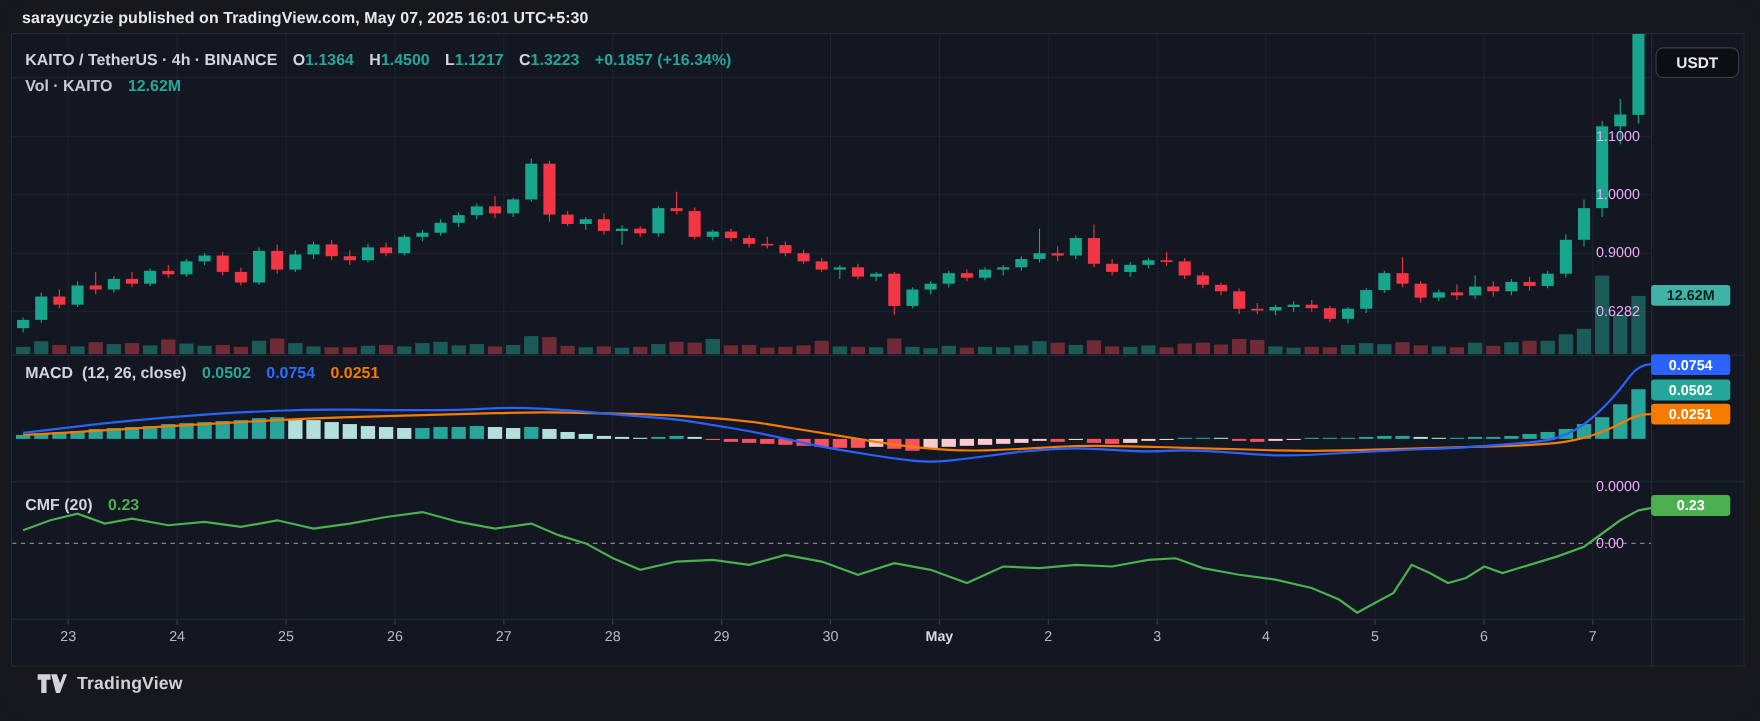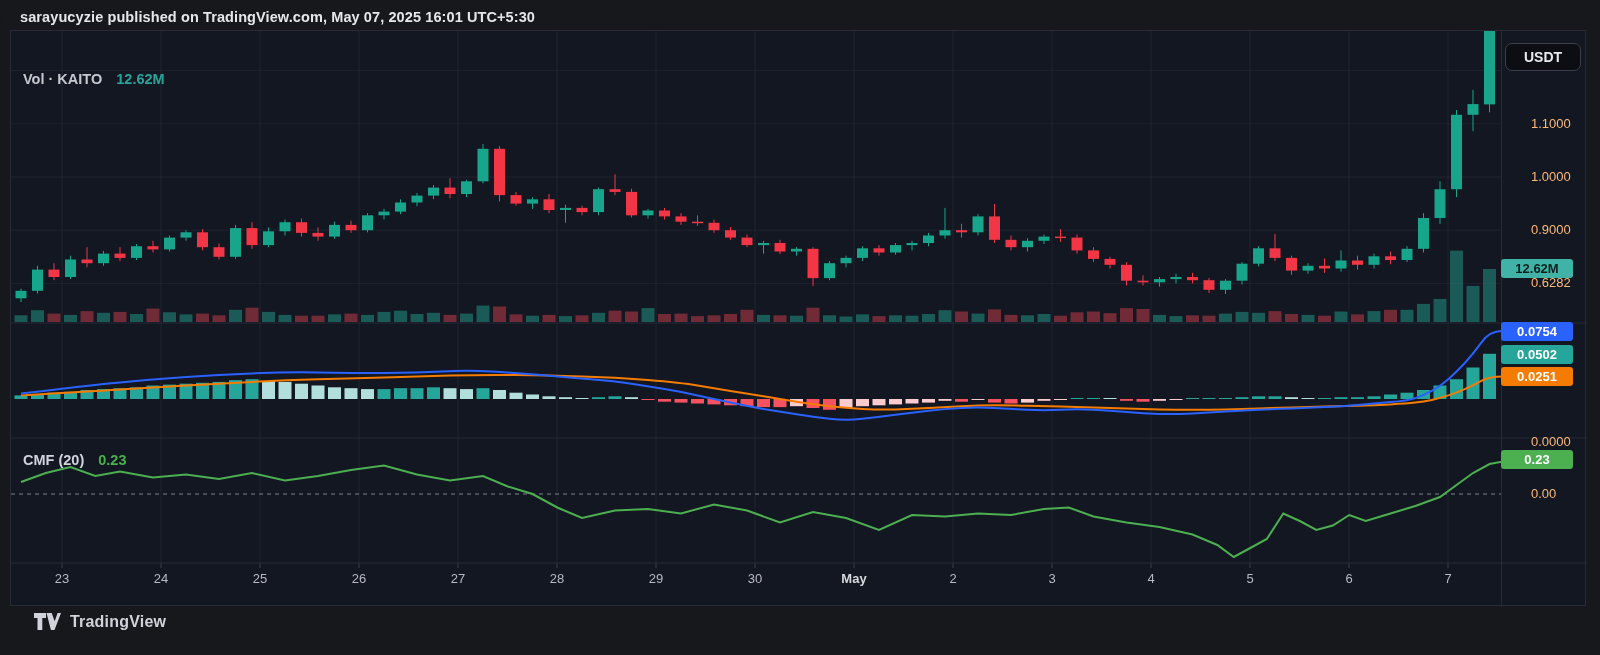--- a/index.html
+++ b/index.html
@@ -12,22 +12,22 @@
     background:#131722;border:1px solid #262b36;}
   .plot-area{position:absolute;left:0;top:0;width:1576px;height:576px;}
   .legend{position:absolute;left:12px;font-size:14.5px;font-weight:600;color:#d6d9de;white-space:nowrap;z-index:5;}
   .legend .dim{color:#d1d4dc;}
   .legend .val-teal{color:#26a69a;}
   .legend .val-blue{color:#2f6bff;}
   .legend .val-orange{color:#f57c00;}
   .legend .val-green{color:#4caf50;}
   .legend span{margin-right:4px;}
   .legend .grp{margin-right:10px;}
-  .axis-label{position:absolute;left:1520px;width:70px;height:18px;line-height:18px;
-    font-size:13px;color:#fdba74;z-index:4;}
+  .axis-label{position:absolute;left:1440px;width:70px;height:18px;line-height:18px;
+    font-size:13px;color:#f0abfc;z-index:4;}
   .badge{position:absolute;left:1490px;width:72px;height:19px;line-height:19px;border-radius:3px;
     font-size:13px;font-weight:700;color:#fff;text-align:center;z-index:6;}
   .currency-btn{position:absolute;left:1494px;top:12px;width:76px;height:28px;line-height:26px;
     background:#0c0e14;border:1px solid #3a3e4a;border-radius:7px;color:#e8e9ed;
     font-size:14px;font-weight:700;text-align:center;z-index:6;cursor:pointer;}
   .time-axis{position:absolute;left:0;top:532px;width:1576px;height:44px;z-index:4;}
   .time-label{position:absolute;top:8px;transform:translateX(-50%);font-size:13px;color:#b7bac3;}
   .time-label.major{font-weight:700;color:#d6d9de;}
   .footer{position:absolute;left:34px;top:612px;display:flex;align-items:center;gap:9px;z-index:3;}
   .footer .brand-text{color:#d0d3d9;font-size:16px;font-weight:700;letter-spacing:.2px;}
@@ -460,26 +460,41 @@
           <g clip-path="url(#cpCmf)">
             <polyline points="10,451 34.8,442 59.5,436 84.3,445 109,440.5 142,446.5 175,443.5 208,448 241,442 274,449.5 307,445 340,439 373,434.5 406,443.5 439,449.5 472,445 496.8,455.5 521.5,463 546.3,476.5 571,487 604,479.5 637,478 670,482.5 703,473.5 736,479.5 769,491.5 802,481 835,487 868,499 901,484 934,485.5 967,482.5 1000,484 1033,478 1057.8,476.5 1082.5,485.5 1115.5,491.5 1148.5,496 1181.5,503.5 1206.3,514 1222.8,526 1239.3,517 1255.8,508 1272.3,482.5 1288.8,490 1305.3,499 1321.8,494.5 1338.3,484 1354.8,490 1379.5,482.5 1404.3,475 1429,466 1445.5,454 1462,442 1478.5,433 1503.3,428.5" fill="none" stroke="#4caf50" stroke-width="2"></polyline>
           </g>
           <line x1="0" y1="292" x2="1576" y2="292" stroke="#262b38" stroke-width="1"></line>
           <line x1="0" y1="407" x2="1576" y2="407" stroke="#262b38" stroke-width="1"></line>
           <line x1="0" y1="532" x2="1576" y2="532" stroke="#262b38" stroke-width="1"></line>
           <line x1="1490.5" y1="0" x2="1490.5" y2="576" stroke="#262b38" stroke-width="1"></line>
         </svg>
     </div>
 
+    <div class="legend" style="top:16px;">
+      <span class="dim grp">KAITO / TetherUS · 4h · BINANCE</span>
+      <span class="dim" style="margin-right:0;">O</span><span class="val-teal grp">1.1364</span>
+      <span class="dim" style="margin-right:0;">H</span><span class="val-teal grp">1.4500</span>
+      <span class="dim" style="margin-right:0;">L</span><span class="val-teal grp">1.1217</span>
+      <span class="dim" style="margin-right:0;">C</span><span class="val-teal grp">1.3223</span>
+      <span class="val-teal">+0.1857 (+16.34%)</span>
+    </div>
 
     <div class="legend" style="top:40px;">
       <span class="dim grp" style="color:#c5c8cf;">Vol · KAITO</span>
       <span class="val-teal">12.62M</span>
     </div>
 
+    <div class="legend" style="top:301px;">
+      <span class="dim">MACD</span>
+      <span class="dim grp">(12, 26, close)</span>
+      <span class="val-teal grp">0.0502</span>
+      <span class="val-blue grp">0.0754</span>
+      <span class="val-orange">0.0251</span>
+    </div>
 
     <div class="legend" style="top:421px;">
       <span class="dim grp">CMF (20)</span>
       <span class="val-green">0.23</span>
     </div>
 
     <div>
       <div class="currency-btn">USDT</div>
       <div class="axis-label" style="top:84px;">1.1000</div>
       <div class="axis-label" style="top:137px;">1.0000</div>

